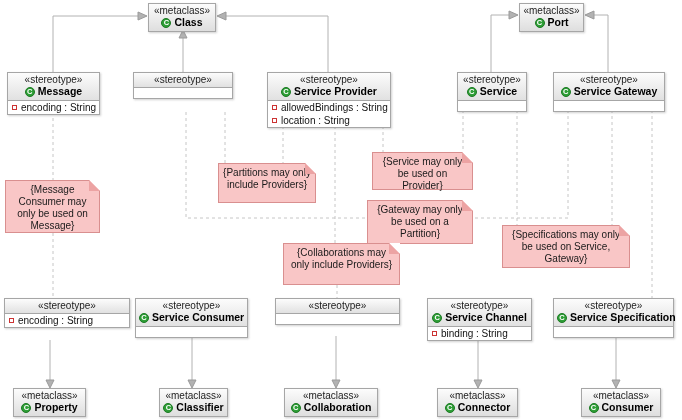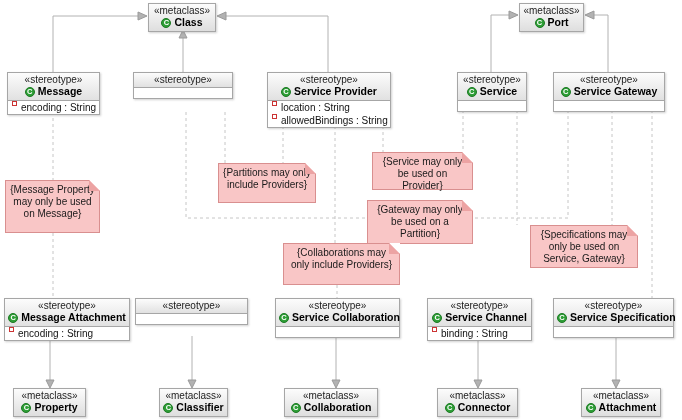--- a/index.html
+++ b/index.html
@@ -19,21 +19,21 @@
   .kw { font-size: 10px; line-height: 11px; color: #1c1c1c; white-space: nowrap; }
   .nm { font-size: 10.5px; font-weight: bold; line-height: 13px; color: #000; white-space: nowrap; }
   .cicon {
     display: inline-block; width: 10px; height: 10px; border-radius: 50%;
     background: #2e9e36; border: 1px solid #1d7a24; color: #fff;
     font-size: 7.5px; font-weight: bold; line-height: 8px; text-align: center;
     margin-right: 3px; vertical-align: 1px;
   }
   .attrs { border-top: 1px solid #a6a6a6; background: #fff; }
   .attrs.empty { height: 11px; }
-  .attr { display: flex; gap: 4px; padding: 0 4px; font-size: 10px; line-height: 13px; white-space: nowrap; color:#111; }
+  .attr { display: flex; align-items: center; gap: 4px; padding: 0 4px; font-size: 10px; line-height: 13px; white-space: nowrap; color:#111; }
   .aicon { width: 5px; height: 5px; border: 1px solid #cc3333; background: #fff; flex: 0 0 auto; }
 
   .mbox {
     position: absolute; border: 1px solid #a6a6a6; text-align: center;
     background: linear-gradient(#fcfcfc, #dedede); padding: 1px 3px 2px;
     box-shadow: 1px 1px 2px rgba(120,120,120,.35);
   }
 
   .note {
     position: absolute; background: #f9c6c6; border: 1px solid #d98f8f;
@@ -127,88 +127,87 @@
   </div>
 
   <div class="box" style="left:267px;top:72px;width:124px">
     <div class="box-head">
       <div class="kw">«stereotype»</div>
       <div class="nm"><span class="cicon">C</span><span>Service Provider</span></div>
     </div>
     <div class="attrs">
       <div class="attr">
           <span class="aicon"></span>
+          <span>allowedBindings : String</span>
+        </div>
+      <div class="attr">
+          <span class="aicon"></span>
           <span>location : String</span>
         </div>
-      <div class="attr">
-          <span class="aicon"></span>
-          <span>allowedBindings : String</span>
-        </div>
     </div>
   </div>
 
   <div class="box" style="left:457px;top:72px;width:70px">
     <div class="box-head">
       <div class="kw">«stereotype»</div>
       <div class="nm"><span class="cicon">C</span><span>Service</span></div>
     </div>
     <div class="attrs empty"></div>
   </div>
 
   <div class="box" style="left:553px;top:72px;width:112px">
     <div class="box-head">
       <div class="kw">«stereotype»</div>
       <div class="nm"><span class="cicon">C</span><span>Service Gateway</span></div>
     </div>
     <div class="attrs empty"></div>
   </div>
 
   <div class="note" style="left:5px;top:180px;width:95px;height:53px">
-    <div class="note-text">{Message Property may only be used on Message}</div>
+    <div class="note-text">{Message Consumer may only be used on Message}</div>
   </div>
   <div class="note" style="left:218px;top:163px;width:98px;height:40px">
     <div class="note-text">{Partitions may only include Providers}</div>
   </div>
   <div class="note" style="left:372px;top:152px;width:101px;height:38px">
     <div class="note-text">{Service may only be used on Provider}</div>
   </div>
   <div class="note" style="left:367px;top:200px;width:106px;height:44px">
     <div class="note-text">{Gateway may only be used on a Partition}</div>
   </div>
   <div class="note" style="left:283px;top:243px;width:117px;height:42px">
     <div class="note-text">{Collaborations may only include Providers}</div>
   </div>
-  <div class="note" style="left:530px;top:225px;width:108px;height:43px">
+  <div class="note" style="left:502px;top:225px;width:128px;height:43px">
     <div class="note-text">{Specifications may only be used on Service, Gateway}</div>
   </div>
 
   <div class="box" style="left:4px;top:298px;width:126px">
     <div class="box-head">
       <div class="kw">«stereotype»</div>
-      <div class="nm"><span class="cicon">C</span><span>Message Attachment</span></div>
     </div>
     <div class="attrs">
       <div class="attr">
           <span class="aicon"></span>
           <span>encoding : String</span>
         </div>
     </div>
   </div>
 
   <div class="box" style="left:135px;top:298px;width:113px">
     <div class="box-head">
       <div class="kw">«stereotype»</div>
+      <div class="nm"><span class="cicon">C</span><span>Service Consumer</span></div>
     </div>
     <div class="attrs empty"></div>
   </div>
 
   <div class="box" style="left:275px;top:298px;width:125px">
     <div class="box-head">
       <div class="kw">«stereotype»</div>
-      <div class="nm"><span class="cicon">C</span><span>Service Collaboration</span></div>
     </div>
     <div class="attrs empty"></div>
   </div>
 
   <div class="box" style="left:427px;top:298px;width:105px">
     <div class="box-head">
       <div class="kw">«stereotype»</div>
       <div class="nm"><span class="cicon">C</span><span>Service Channel</span></div>
     </div>
     <div class="attrs">
@@ -238,16 +237,16 @@
   <div class="mbox" style="left:284px;top:388px;width:94px">
     <div class="kw">«metaclass»</div>
     <div class="nm"><span class="cicon">C</span><span>Collaboration</span></div>
   </div>
   <div class="mbox" style="left:437px;top:388px;width:81px">
     <div class="kw">«metaclass»</div>
     <div class="nm"><span class="cicon">C</span><span>Connector</span></div>
   </div>
   <div class="mbox" style="left:581px;top:388px;width:80px">
     <div class="kw">«metaclass»</div>
-    <div class="nm"><span class="cicon">C</span><span>Attachment</span></div>
+    <div class="nm"><span class="cicon">C</span><span>Consumer</span></div>
   </div>
 
 </div>
 
 </body></html>

